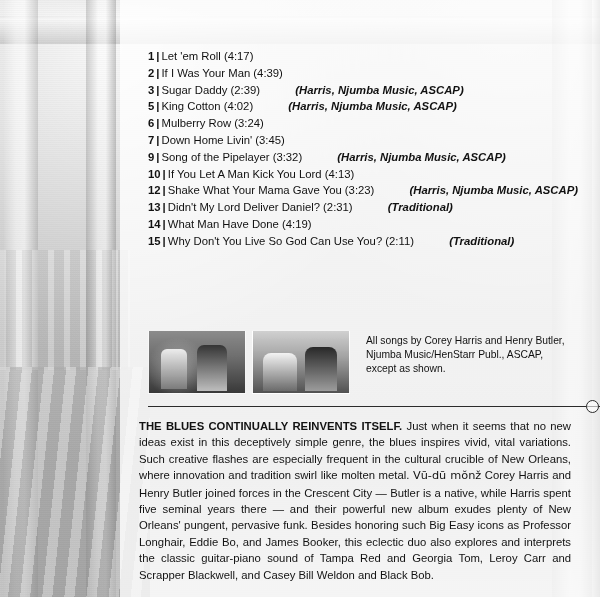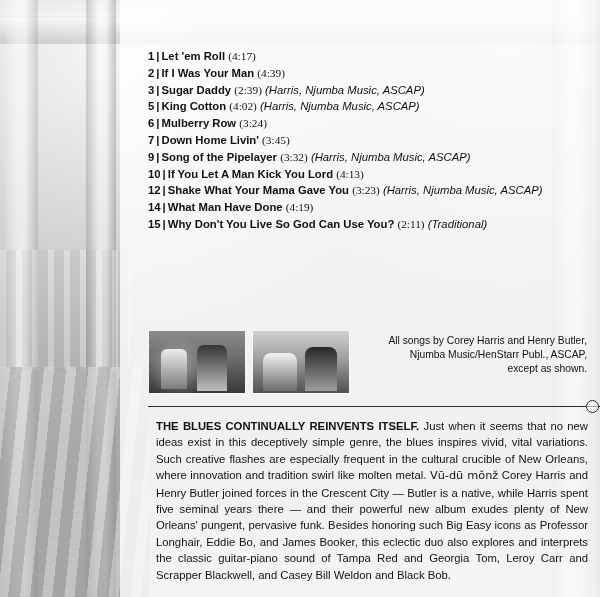--- a/index.html
+++ b/index.html
@@ -118,29 +118,29 @@
     white-space: nowrap;
   }
   .track .num {
     font-weight: bold;
   }
   .track .bar {
     font-weight: bold;
     padding: 0 2px;
   }
   .track .title {
-    font-weight: bold;
+    font-weight: normal;
   }
   .track .dur {
     font-weight: normal;
-    font-family: Liberation Serif, serif;
   }
   .track .cred {
     font-style: italic;
-    font-weight: normal;
+    font-weight: bold;
+    margin-left: 32px;
   }
 
   
   .photos {
     position: absolute;
     left: 28px;
     top: 330px;
     display: flex;
     gap: 6px;
   }
@@ -189,27 +189,26 @@
     content: "";
     position: absolute;
     left: 52px; top: 16px;
     width: 32px; height: 44px;
     background: linear-gradient(180deg, #2e2c2a, #9d9a95);
     border-radius: 8px 8px 0 0;
   }
 
   .credits {
     position: absolute;
-    left: 252px;
+    left: 246px;
     top: 334px;
     width: 215px;
     font-size: 10.3px;
     line-height: 14px;
     color: #111;
-    text-align: right;
   }
 
   
   .rule {
     position: absolute;
     left: 28px;
     right: 0;
     top: 406px;
     height: 1px;
     background: #2b2b2b;
@@ -221,21 +220,21 @@
     width: 11px;
     height: 11px;
     border: 1px solid #2b2b2b;
     border-radius: 50%;
     background: rgba(255,255,255,0.6);
   }
 
   
   .body-copy {
     position: absolute;
-    left: 36px;
+    left: 19px;
     top: 418px;
     width: 432px;
     font-size: 11.3px;
     line-height: 16.4px;
     color: #121212;
     text-align: justify;
   }
   .body-copy .lead {
     font-weight: bold;
   }
@@ -295,20 +294,23 @@
 
       <div class="track">
         <span class="num">10</span><span class="bar">|</span><span class="title">If You Let A Man Kick You Lord</span> <span class="dur">(4:13)</span> <span class="cred"></span>
       </div>
 
 
       <div class="track">
         <span class="num">12</span><span class="bar">|</span><span class="title">Shake What Your Mama Gave You</span> <span class="dur">(3:23)</span> <span class="cred">(Harris, Njumba Music, ASCAP)</span>
       </div>
 
+      <div class="track">
+        <span class="num">13</span><span class="bar">|</span><span class="title">Didn't My Lord Deliver Daniel?</span> <span class="dur">(2:31)</span> <span class="cred">(Traditional)</span>
+      </div>
 
       <div class="track">
         <span class="num">14</span><span class="bar">|</span><span class="title">What Man Have Done</span> <span class="dur">(4:19)</span> <span class="cred"></span>
       </div>
 
       <div class="track">
         <span class="num">15</span><span class="bar">|</span><span class="title">Why Don't You Live So God Can Use You?</span> <span class="dur">(2:11)</span> <span class="cred">(Traditional)</span>
       </div>
 
     </div>

